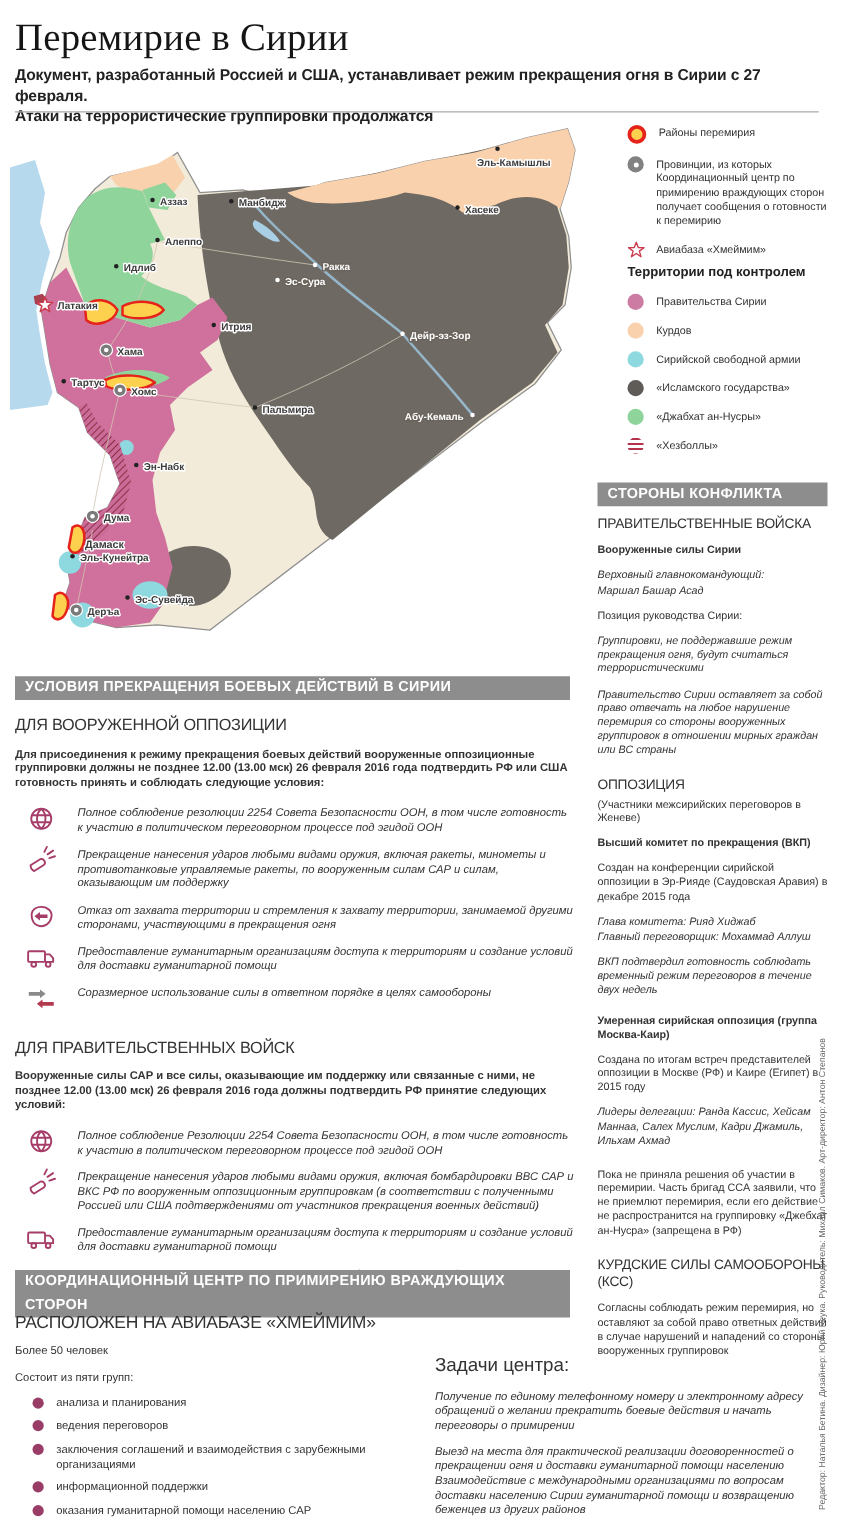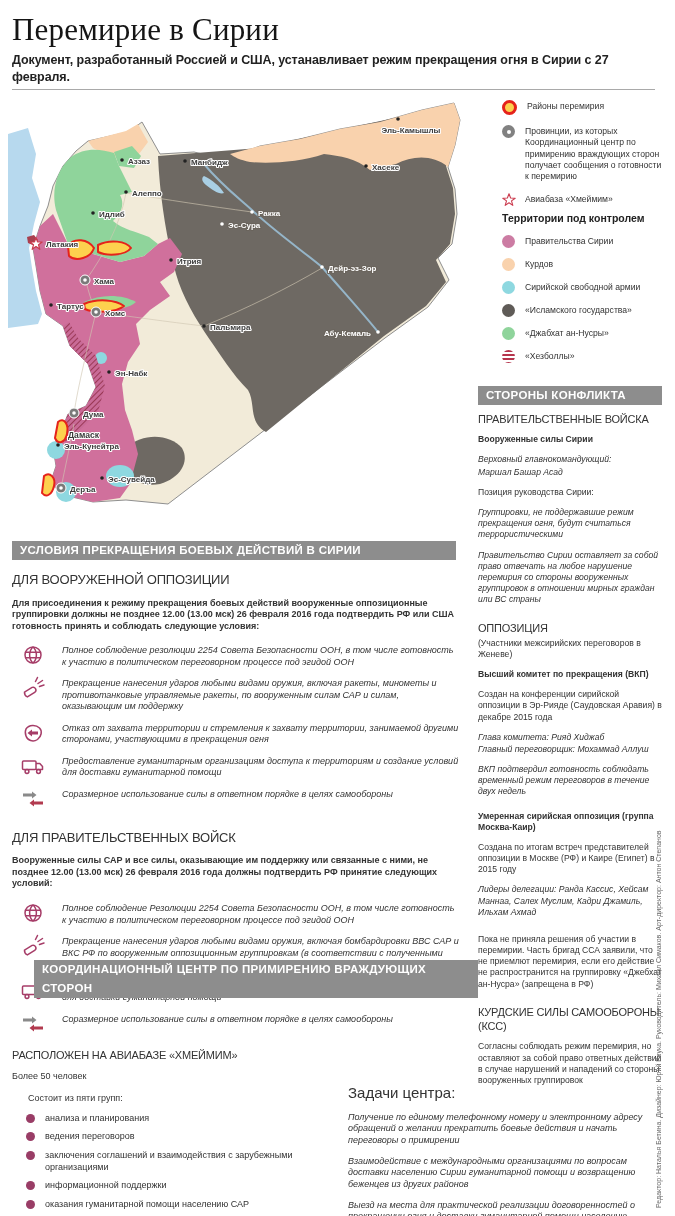--- a/index.html
+++ b/index.html
@@ -31,39 +31,40 @@
   .m0{margin-bottom:1px !important;}
   
   .lcol{width:448px;font-size:9px;line-height:1.28;color:#333;}
   .lcol h3{font-size:13px;font-weight:400;color:#333;margin:0 0 9px;letter-spacing:-.2px;}
   .intro{font-weight:700;margin:0 0 11px;}
   .cond-row{display:flex;margin-bottom:8px;align-items:flex-start;}
   .cicon{flex:0 0 26px;width:26px;height:24px;margin:0 16px 0 8px;}
   .ctext{font-style:italic;padding-top:2px;}
   
   .bcol{font-size:9px;line-height:1.3;color:#333;}
-  .bcol h3{font-size:11px;font-weight:400;color:#333;margin:0 0 9px;letter-spacing:-.2px;}
+  .bcol h3{font-size:14px;font-weight:400;color:#333;margin:0 0 9px;letter-spacing:-.2px;}
   .dot-row{display:flex;align-items:flex-start;margin-bottom:7px;}
   .mdot{flex:0 0 9px;width:9px;height:9px;border-radius:50%;background:#993d66;margin:1px 10px 0 14px;}
   .src{font-size:8px;color:#8a8a8a;}
   .credits{font-size:7px;color:#666;white-space:nowrap;transform:rotate(-90deg);transform-origin:0 0;}
   
   svg text{font:700 8px "Liberation Sans",sans-serif;paint-order:stroke;stroke-linejoin:round;}
   .ld{fill:#3c3c3c;stroke:#ffffff;stroke-width:2.2px;}
   .lw{fill:#ffffff;stroke:#6a645c;stroke-width:2.2px;}
   .cap{font-size:8.6px;}
 </style>
 </head>
 <body>
 
 <div class="page">
 
   <div class="abs title" style="left:12px;top:12px;">Перемирие в Сирии</div>
   <div class="abs subtitle" style="left:12px;top:52px;">
     <span>Документ, разработанный Россией и США, устанавливает режим прекращения огня в Сирии с 27 февраля.</span><br>
+    <span>Атаки на террористические группировки продолжатся</span>
   </div>
   <div class="rule" style="top:89px;"></div>
 
   <svg class="abs" style="left:8px;top:96px;" width="460" height="436" viewBox="0 0 460 436">
     <defs>
       <pattern id="hatch" patternUnits="userSpaceOnUse" width="4" height="4" patternTransform="rotate(45)">
         <rect width="4" height="4" fill="#c96b97"></rect>
         <line x1="0" y1="0" x2="0" y2="4" stroke="#8e2a44" stroke-width="1.6"></line>
       </pattern>
     </defs>
@@ -334,25 +335,25 @@
       <span class="cicon">
         <svg width="26" height="24" viewBox="0 0 24 24">
           <polygon points="2,6.5 11,6.5 11,4.5 15.5,8 11,11.5 11,9.5 2,9.5" fill="#8a8a8a"></polygon>
           <polygon points="22,14.5 13,14.5 13,12.5 8.5,16 13,19.5 13,17.5 22,17.5" fill="#b23a4f"></polygon>
         </svg>
       </span>
       <div class="ctext">Соразмерное использование силы в ответном порядке в целях самообороны</div>
     </div>
   </div>
 
-  <div class="abs bar" style="left:12px;top:960px;width:428px;margin-left:22px;">КООРДИНАЦИОННЫЙ ЦЕНТР ПО ПРИМИРЕНИЮ ВРАЖДУЮЩИХ СТОРОН</div>
+  <div class="abs bar" style="left:12px;top:1016px;width:428px;">КООРДИНАЦИОННЫЙ ЦЕНТР ПО ПРИМИРЕНИЮ ВРАЖДУЮЩИХ СТОРОН</div>
   <div class="abs bcol" style="left:12px;top:1048px;width:330px;">
     <h3>РАСПОЛОЖЕН НА АВИАБАЗЕ «ХМЕЙМИМ»</h3>
     <p class="b" style="margin:0 0 10px;">Более 50 человек</p>
-    <p style="margin:0 16px 8px;">Состоит из пяти групп:</p>
+    <p style="margin:0 0 8px;">Состоит из пяти групп:</p>
     <div class="dot-row">
       <span class="mdot"></span>
       <span>анализа и планирования</span>
     </div>
     <div class="dot-row">
       <span class="mdot"></span>
       <span>ведения переговоров</span>
     </div>
     <div class="dot-row">
       <span class="mdot"></span>
@@ -363,20 +364,20 @@
       <span>информационной поддержки</span>
     </div>
     <div class="dot-row">
       <span class="mdot"></span>
       <span>оказания гуманитарной помощи населению САР</span>
     </div>
   </div>
   <div class="abs bcol" style="left:348px;top:1083px;width:300px;">
     <p class="b" style="margin:0 0 9px;font-size:15px;">Задачи центра:</p>
     <p style="margin:0 0 9px;font-style:italic;">Получение по единому телефонному номеру и электронному адресу обращений о желании прекратить боевые действия и начать переговоры о примирении</p>
+    <p style="margin:0;font-style:italic;">Выезд на места для практической реализации договоренностей о прекращении огня и доставки гуманитарной помощи населению</p>
     <p style="margin:0 0 9px;font-style:italic;">Взаимодействие с международными организациями по вопросам доставки населению Сирии гуманитарной помощи и возвращению беженцев из других районов</p>
-    <p style="margin:0;font-style:italic;">Выезд на места для практической реализации договоренностей о прекращении огня и доставки гуманитарной помощи населению</p>
   </div>
 
   <div class="abs src" style="left:12px;top:1249px;">Источники: ria.ru, dyn.function.mil.ru, kremlin.ru</div>
   <div class="abs credits" style="left:655px;top:1208px;width:480px;">Редактор: Наталья Бетина. Дизайнер: Юрий Реука. Руководитель: Михаил Симаков. Арт-директор: Антон Степанов</div>
 
 </div>
 
 </body></html>

